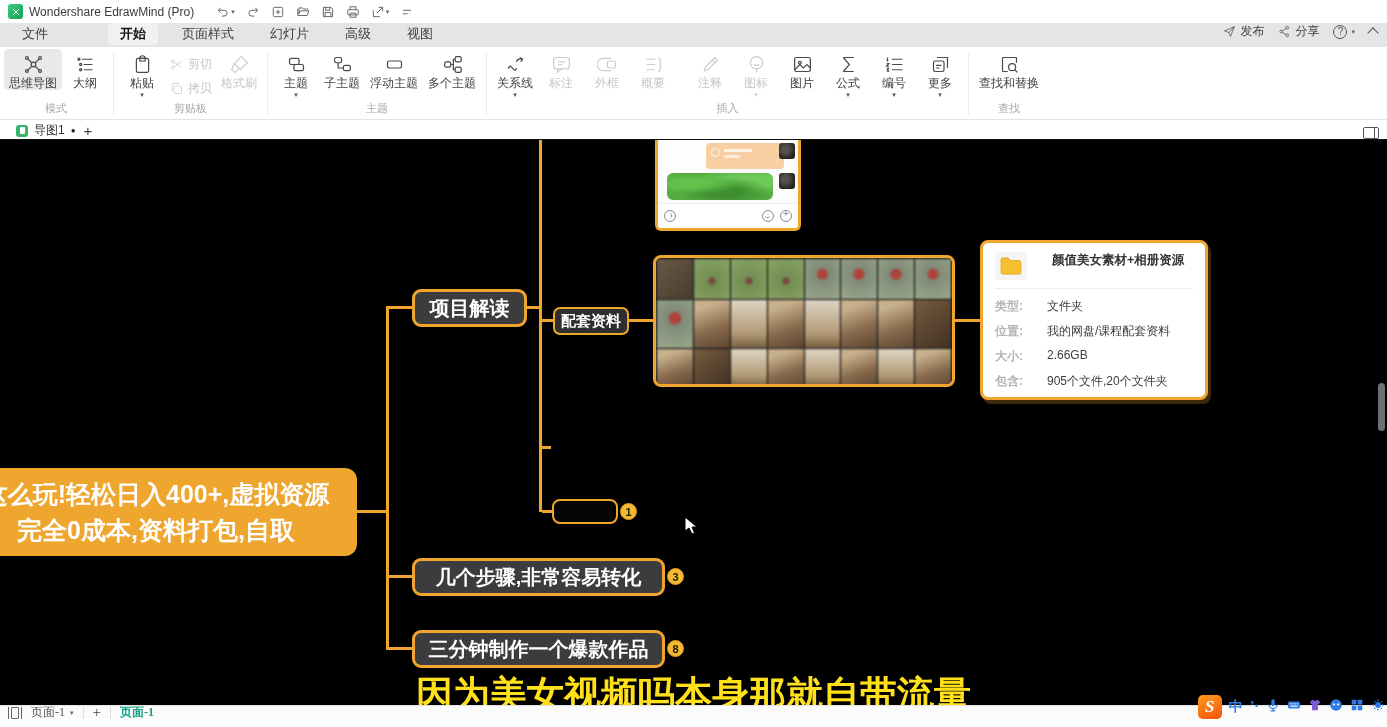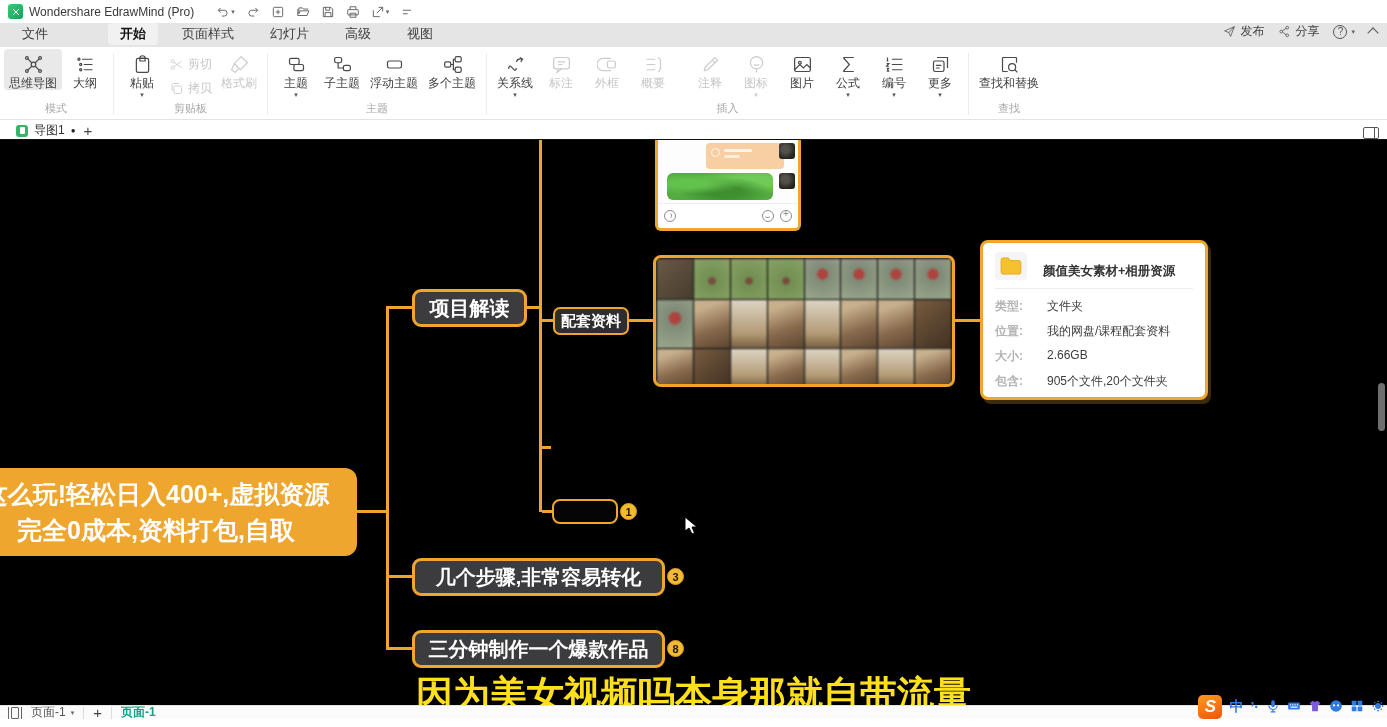--- a/index.html
+++ b/index.html
@@ -94,38 +94,38 @@
   .collage div { filter:blur(1.3px) saturate(.92); }
   .p1 { background:linear-gradient(135deg,#6b5a43,#39302322); background-color:#4a3d2c; }
   .p2 { background:radial-gradient(circle at 50% 55%, #7b4a3a 12%, #6f8f4e 14%, #87a45f); }
   .p3 { background:radial-gradient(circle at 50% 38%, #b5413a 16%, #7d8a76 20%, #9aa88a); }
   .p4 { background:linear-gradient(160deg,#c9b089 18%,#8a6a4a 60%,#5d452f); }
   .p5 { background:linear-gradient(180deg,#ded5c2,#b59a72 70%,#7a5f40); }
   .p6 { background:linear-gradient(140deg,#7a5c3e,#42301f); }
 
   
   .filecard { position:absolute; left:980px; top:100px; width:228px; height:160px; background:#fff; border:3px solid #F0A62D; border-radius:8px; padding:9px 12px 6px 12px; box-shadow:3px 4px 0 rgba(240,166,45,.25); }
-  .fc-head { display:flex; align-items:flex-end; gap:16px; }
+  .fc-head { display:flex; align-items:flex-start; gap:25px; }
   .fc-folder { width:32px; height:28px; background:#f5f5f5; border-radius:4px; display:flex; align-items:center; justify-content:center; }
   .fc-folder svg { width:22px; height:18px; }
   .fc-title { font-size:12.5px; font-weight:bold; color:#333; }
   .fc-div { border-top:1px solid #ededed; margin:8px 0 9px 0; }
   .fc-row { display:flex; font-size:12px; margin-bottom:8px; }
   .fc-label { width:52px; color:#b3b3b3;font-weight:bold; }
   .fc-val { color:#3d3d3d; }
 
   
   .subtitle { position:absolute; left:0; right:0; top:530px; text-align:center; font-size:37px; font-weight:900; letter-spacing:0px; color:#FFE01A;
     text-shadow:-2px 0 #000, 2px 0 #000, 0 -2px #000, 0 2px #000, -2px -2px #000, 2px 2px #000, -2px 2px #000, 2px -2px #000, 0 3px 2px #000; white-space:nowrap; }
 
   .vscroll { position:absolute; left:1378px; top:243px; width:7px; height:48px; background:#6f6f6f; border-radius:4px; }
   .cursor { position:absolute; left:684px; top:376px; width:15px; height:20px; }
 
   
-  .statusbar { height:14px; background:#fbfbfb; border-top:1px solid #e4e4e4; display:flex; align-items:center; font-size:12px; color:#555; padding:0 150px 0 8px; position:relative; }
+  .statusbar { height:14px; background:#fbfbfb; border-top:1px solid #e4e4e4; display:flex; align-items:center; font-size:12px; color:#555; padding:0 150px 0 8px; position:relative;font-family:Liberation Serif, serif; }
   .sb-left { display:flex; align-items:center; gap:9px; }
   .sb-pageic { width:14px; height:12px; display:flex; gap:2px; align-items:stretch; }
   .sb-pageic i { border-left:1.3px solid #666; }
   .sb-pageic b { flex:1; border:1.3px solid #666; border-radius:1px; }
   .sbdiv { width:1px; height:12px; background:#ddd; }
   .page-active { color:#12A184; font-weight:bold; }
   .sb-right { margin-left:auto; display:flex; align-items:center; gap:10px; }
   .gem { width:12px; height:12px; background:#F5C02E; transform:rotate(45deg) scale(.8); border-radius:2px; border:1.5px solid #e0a41f; }
   .sb-right svg { width:15px; height:14px; stroke:#555; stroke-width:1.3; fill:none; }
   .zoom-minus { width:10px; border-top:1.6px solid #333; }

